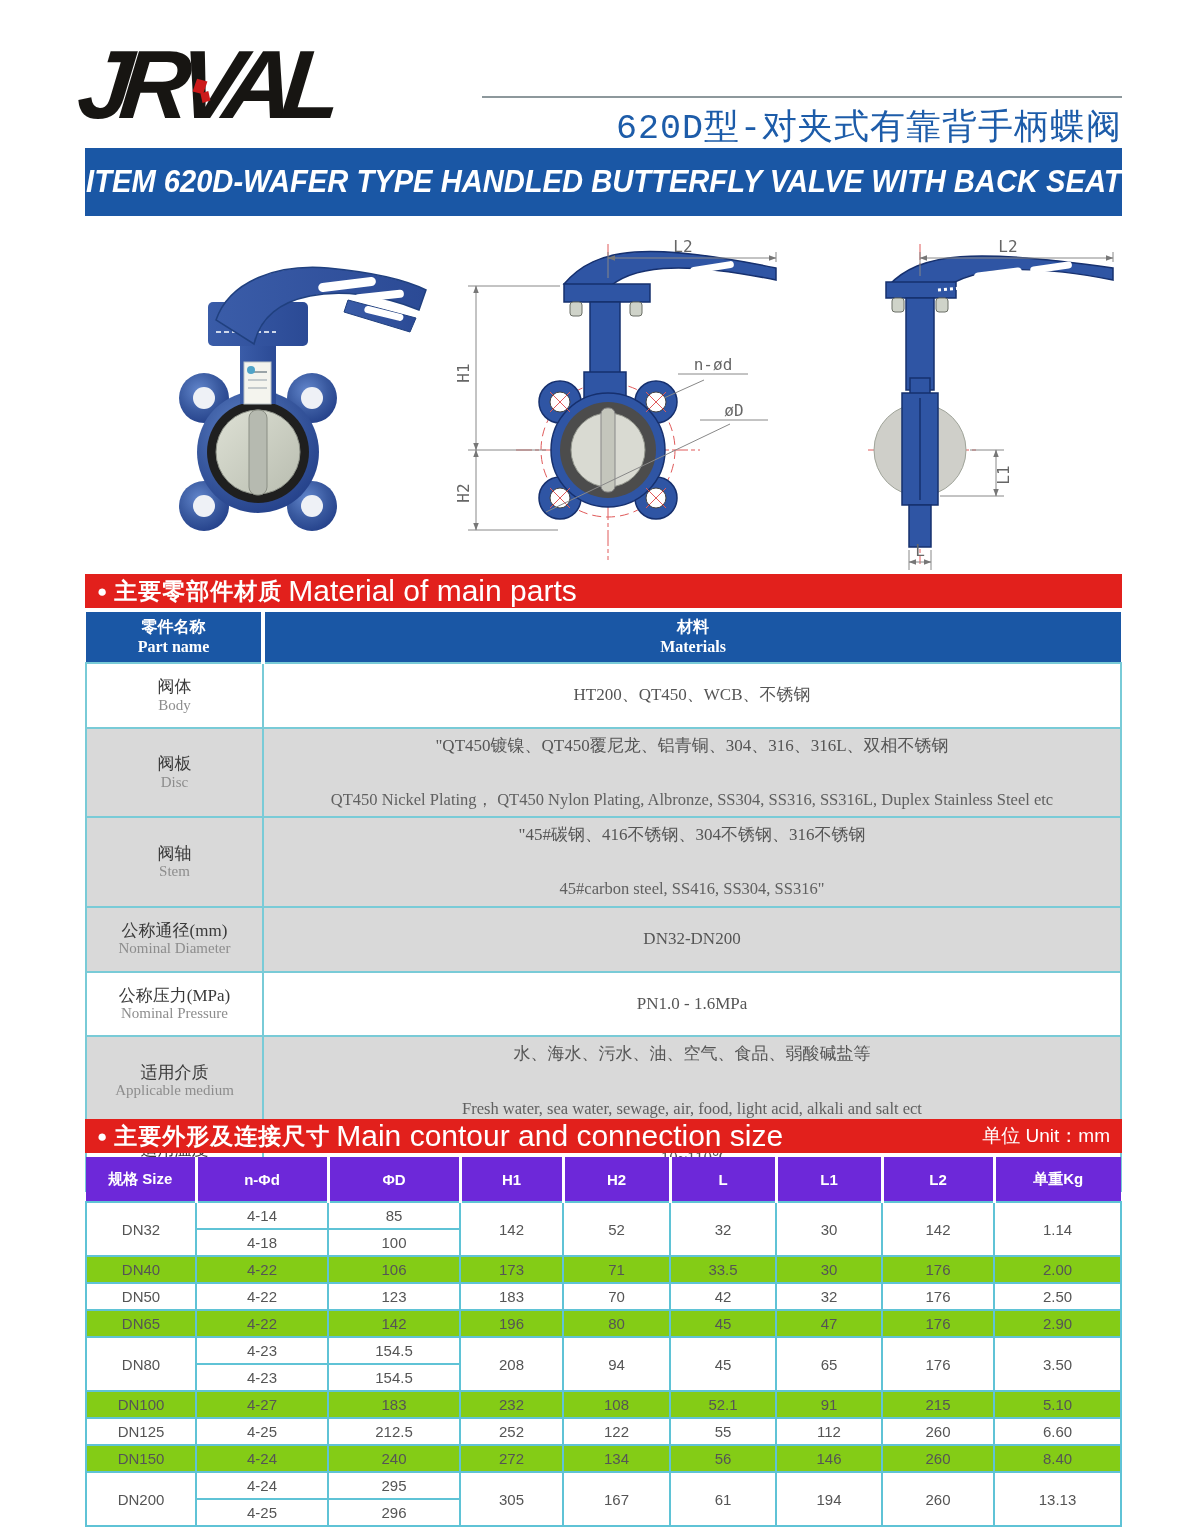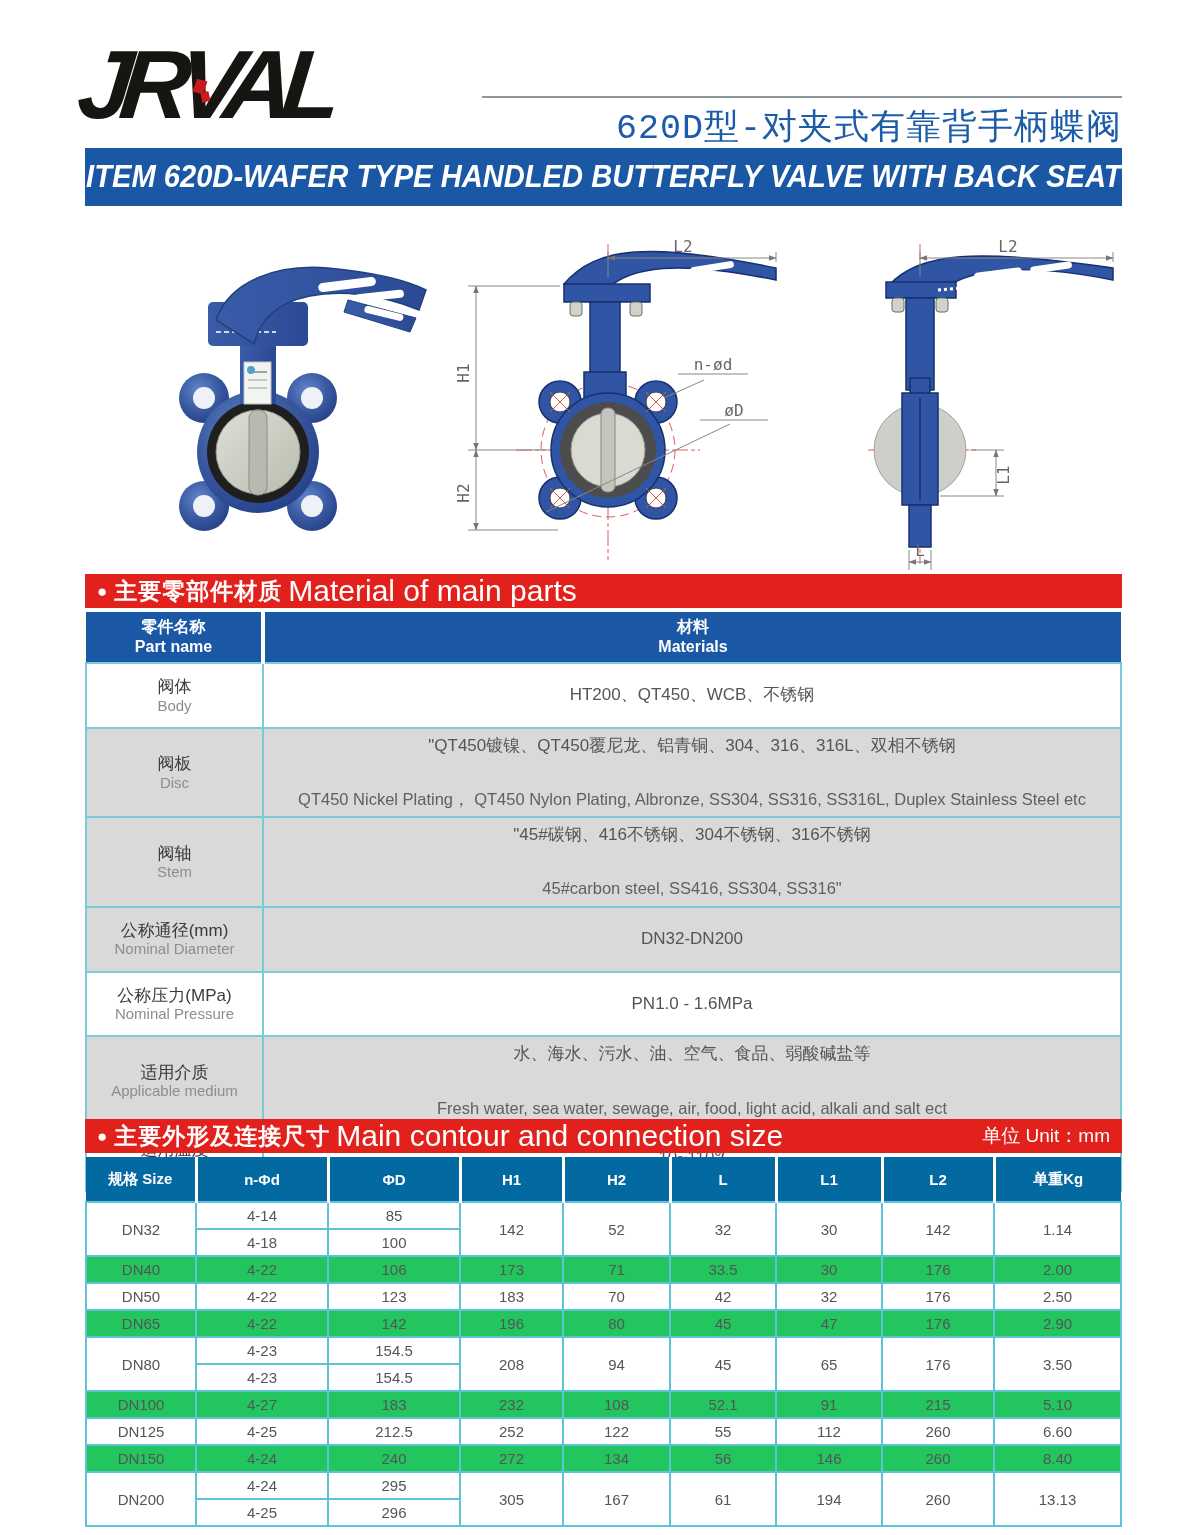--- a/index.html
+++ b/index.html
@@ -10,21 +10,21 @@
   .logo{position:absolute;left:78px;top:34px;width:360px;height:115px;
         font-size:97px;line-height:1.05;font-weight:900;font-style:italic;
         letter-spacing:-12px;color:#171512;transform:skewX(-6deg);user-select:none;}
   .logo-mark{position:absolute;left:116px;top:46px;width:11px;height:13px;background:#cc1a1a;transform:rotate(14deg);}
   .logo-mark2{position:absolute;left:124px;top:58px;width:8px;height:10px;background:#cc1a1a;transform:rotate(-18deg);}
 
   .hairline{position:absolute;left:482px;top:96px;width:640px;border-top:2px solid #8d989c;}
   .cn-title{position:absolute;left:482px;top:103px;width:640px;text-align:right;
             font-family:Liberation Mono, monospace;font-size:35px;color:#1d5ca9;letter-spacing:1px;}
 
-  .banner{position:absolute;left:85px;top:148px;width:1037px;height:58px;background:#1a57a5;
+  .banner{position:absolute;left:85px;top:148px;width:1037px;height:68px;background:#1a57a5;
           color:#fff;display:flex;align-items:center;justify-content:center;}
   .banner span{font-size:31px;font-weight:bold;font-style:italic;transform:scaleX(.94);white-space:nowrap;}
 
   
   .drawing{position:absolute;}
   .dwg-photo{left:158px;top:240px;}
   .dwg-front{left:438px;top:228px;}
   .dwg-side{left:788px;top:228px;}
   .dimtext{fill:#666;font-family:"DejaVu Sans Mono","Liberation Mono",monospace;font-size:16px;}
 
@@ -33,40 +33,40 @@
                display:flex;align-items:center;padding:0 12px;box-sizing:border-box;}
   .bar1{top:574px;}
   .bar2{top:1119px;}
   .bullet{font-size:17px;margin-right:7px;line-height:1;}
   .bar-cn{font-size:23px;font-weight:bold;letter-spacing:1px;}
   .bar-en{font-size:30px;margin-left:6px;}
   .bar-unit{margin-left:auto;font-size:19px;}
 
   
   table{border-collapse:collapse;table-layout:fixed;}
-  .materials-table{position:absolute;left:85px;top:612px;width:1037px;}
+  .materials-table{position:absolute;left:85px;top:612px;width:1037px;font-family:Liberation Serif, serif;}
   .materials-table thead th{background:#1a57a5;color:#fff;height:46px;padding:2px 0;
                             font-size:16px;line-height:1.25;font-weight:bold;}
   .materials-table thead th.part-h{border-right:4px solid #fff;}
   .materials-table tbody td{border:2px solid #79cbd7;background:#fff;vertical-align:middle;}
   .materials-table tr.shade td{background:#d9d9d9;}
   .part-cell{width:177px;text-align:center;padding:13px 2px;}
   .cellcn{font-size:17px;color:#3a3a3a;line-height:1.15;}
   .cellen{font-size:15px;color:#8d8d8d;line-height:1.15;}
   .mat-cell{text-align:center;padding:6px 6px;}
   .matln1{font-size:17px;color:#555;line-height:1.3;}
   .matln2{font-size:16.5px;color:#606060;line-height:1.3;margin-top:32px;}
 
   
   .dims-table{position:absolute;left:85px;top:1157px;width:1037px;font-size:15px;color:#555;}
-  .dims-table thead th{background:#0369a1;color:#fff;height:42px;font-size:15px;font-weight:bold;
+  .dims-table thead th{background:#6d28d9;color:#fff;height:42px;font-size:15px;font-weight:bold;
                        border-left:3px solid #fff;}
   .dims-table thead th:first-child{border-left:none;}
   .dims-table tbody td{border:2px solid #5fc3d6;text-align:center;height:23px;padding:1px 2px;background:#fff;}
-  .dims-table tr.shade td{background:#22c55e;}
+  .dims-table tr.shade td{background:#84cc16;}
 </style>
 </head>
 <body>
 
 <div class="page">
 
   <div class="logo">
     <span>JRVAL</span>
     <span class="logo-mark"></span>
     <span class="logo-mark2"></span>

